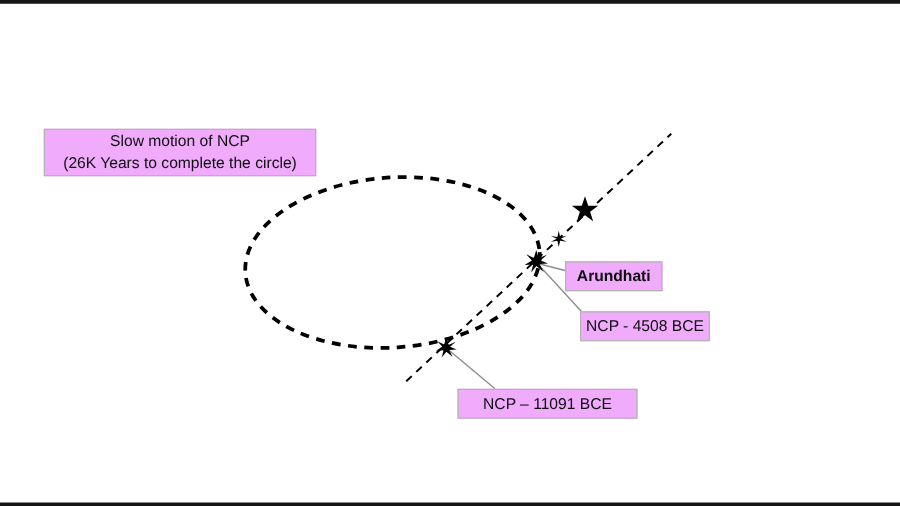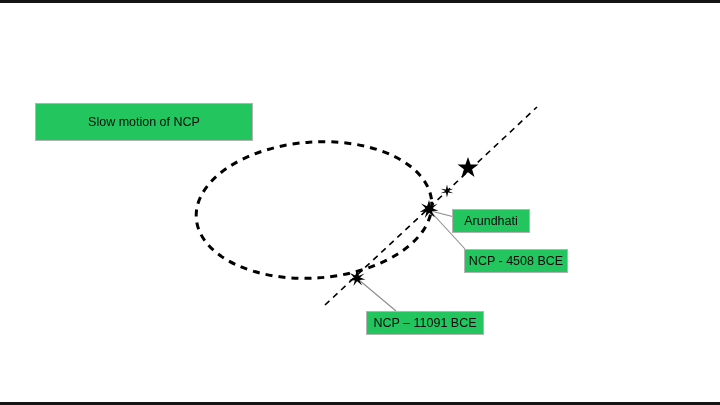--- a/index.html
+++ b/index.html
@@ -32,21 +32,21 @@
     position: absolute;
     left: 0;
     top: 0;
     width: 720px;
     height: 405px;
   }
 
   .label-box {
     position: absolute;
     box-sizing: border-box;
-    background: #22c55e;
+    background: #f0abfc;
     border: 1px solid #b4b4b4;
     color: #0d0d0d;
     font-family: "Liberation Sans", sans-serif;
     display: flex;
     flex-direction: column;
     align-items: center;
     justify-content: center;
     white-space: nowrap;
   }
   .label-box .line {
@@ -68,32 +68,33 @@
     width: 75px;
     height: 24px;
     font-size: 12.5px;
   }
   #label-arundhati {
     left: 452px;
     top: 209px;
     width: 78px;
     height: 24px;
     font-size: 12.5px;
+    font-weight: bold;
   }
   #label-ncp-4508 {
     left: 464px;
     top: 249px;
     width: 104px;
     height: 24px;
     font-size: 12.5px;
   }
   #label-ncp-11091 {
     left: 366px;
     top: 311px;
-    width: 118px;
+    width: 144px;
     height: 24px;
     font-size: 12.5px;
   }
 </style>
 </head>
 <body>
 
 <div id="canvas">
 
   <div class="edge-strip edge-top"></div>
@@ -130,20 +131,21 @@
       </g>
 
       <g transform="translate(468 168)">
         <path d="M0,-11 L2.6,-3.5 L10.5,-3.4 L4.1,1.3 L6.5,8.9 L0,4.2 L-6.5,8.9 L-4.1,1.3 L-10.5,-3.4 L-2.6,-3.5 Z" fill="#000000"></path>
       </g>
     </g>
   </svg>
 
   <div class="label-box" id="label-slow-motion">
     <span class="line">Slow motion of NCP</span>
+    <span class="line">(26K Years to complete the circle)</span>
   </div>
 
 
   <div class="label-box" id="label-arundhati">
     <span class="line">Arundhati</span>
   </div>
 
   <div class="label-box" id="label-ncp-4508">
     <span class="line">NCP - 4508 BCE</span>
   </div>

